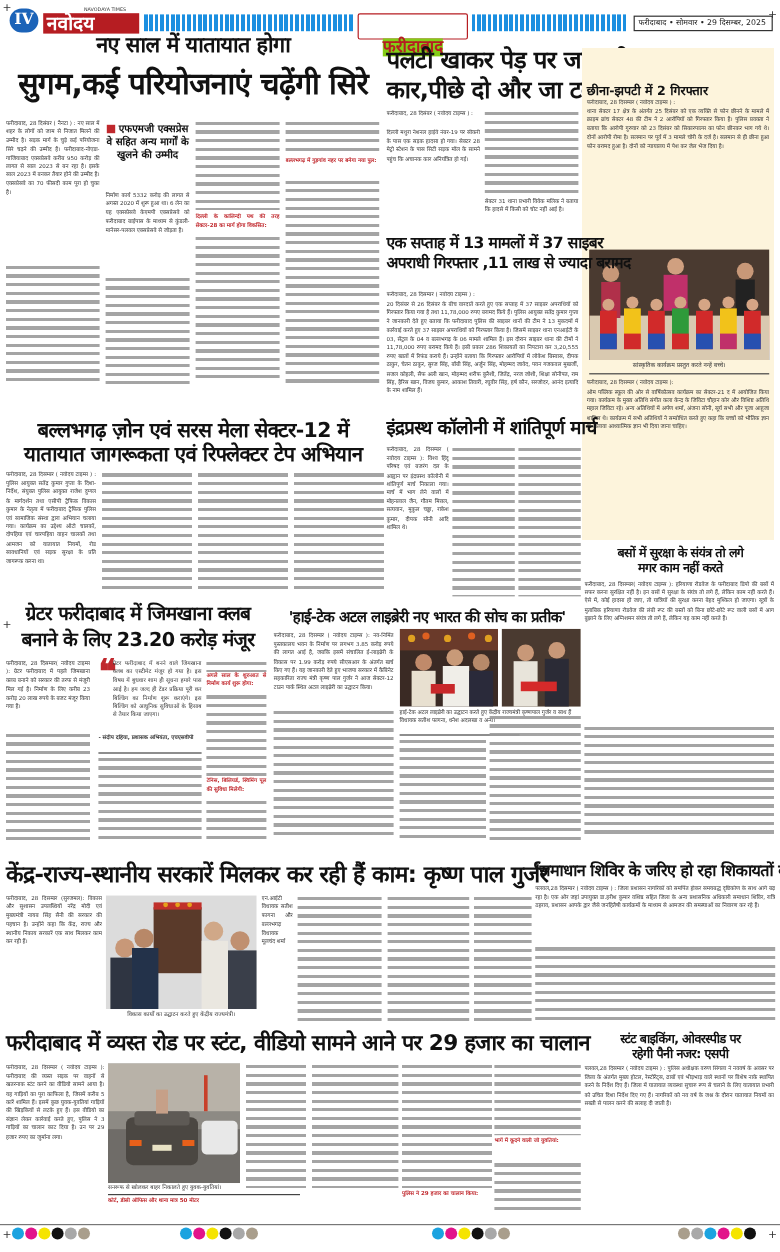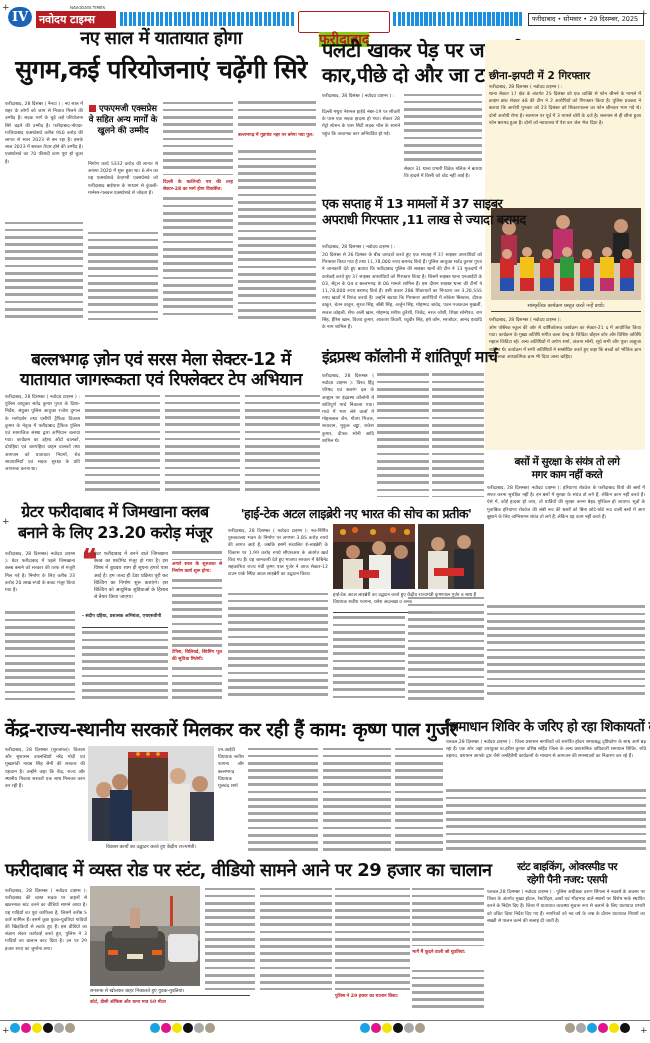--- a/index.html
+++ b/index.html
@@ -4,21 +4,21 @@
 <style>
   * { box-sizing: border-box; margin: 0; padding: 0; }
   html, body { width: 650px; height: 1043px; background: #ffffff; overflow: hidden; }
   body { font-family: "DejaVu Sans", "Liberation Sans", sans-serif; color: #222; position: relative; }
 
   .abs { position: absolute; }
 
   
   .crop-mark { position:absolute; font-size:9px; color:#333; font-family:"DejaVu Sans", sans-serif; }
   .logo-iv { position:absolute; left:8px; top:7px; width:24px; height:20px; border-radius:10px; background:#1b63b8; color:#fff; font-weight:bold; font-size:13px; text-align:center; line-height:20px; font-family:"DejaVu Serif", serif; }
-  .masthead-brand { position:absolute; left:36px; top:11px; width:80px; height:17px; background:#b61d22; color:#fff; font-weight:bold; font-size:11px; line-height:17px; padding-left:3px; }
+  .masthead-brand { position:absolute; left:36px; top:11px; width:80px; height:17px; background:#b61d22; color:#fff; font-weight:bold; font-size:16px; line-height:17px; padding-left:3px; }
   .masthead-tagline { position:absolute; left:70px; top:5px; font-size:4px; color:#333; }
   .stripes { position:absolute; top:12px; height:14px;
     background: repeating-linear-gradient(90deg,#1b8fe0 0 3px,#ffffff 3px 4.5px); }
   .section-flag { position:absolute; left:298px; top:11px; width:92px; height:22px; border:1.5px solid #b61d22; background:#fff; border-radius:2px; }
   .section-flag span { display:block; margin:20px; height:15px; background:#84cc16; color:#b61d22; font-weight:bold; font-size:14px; line-height:15px; text-align:right; }
   .date-box { position:absolute; left:528px; top:13px; width:116px; height:13px; border:1px solid #333; font-size:6.5px; line-height:11px; padding-left:3px; white-space:nowrap; }
 
   
   .h-big { font-weight:bold; color:#111; text-align:center; line-height:1.1; letter-spacing:-0.5px; }
 

